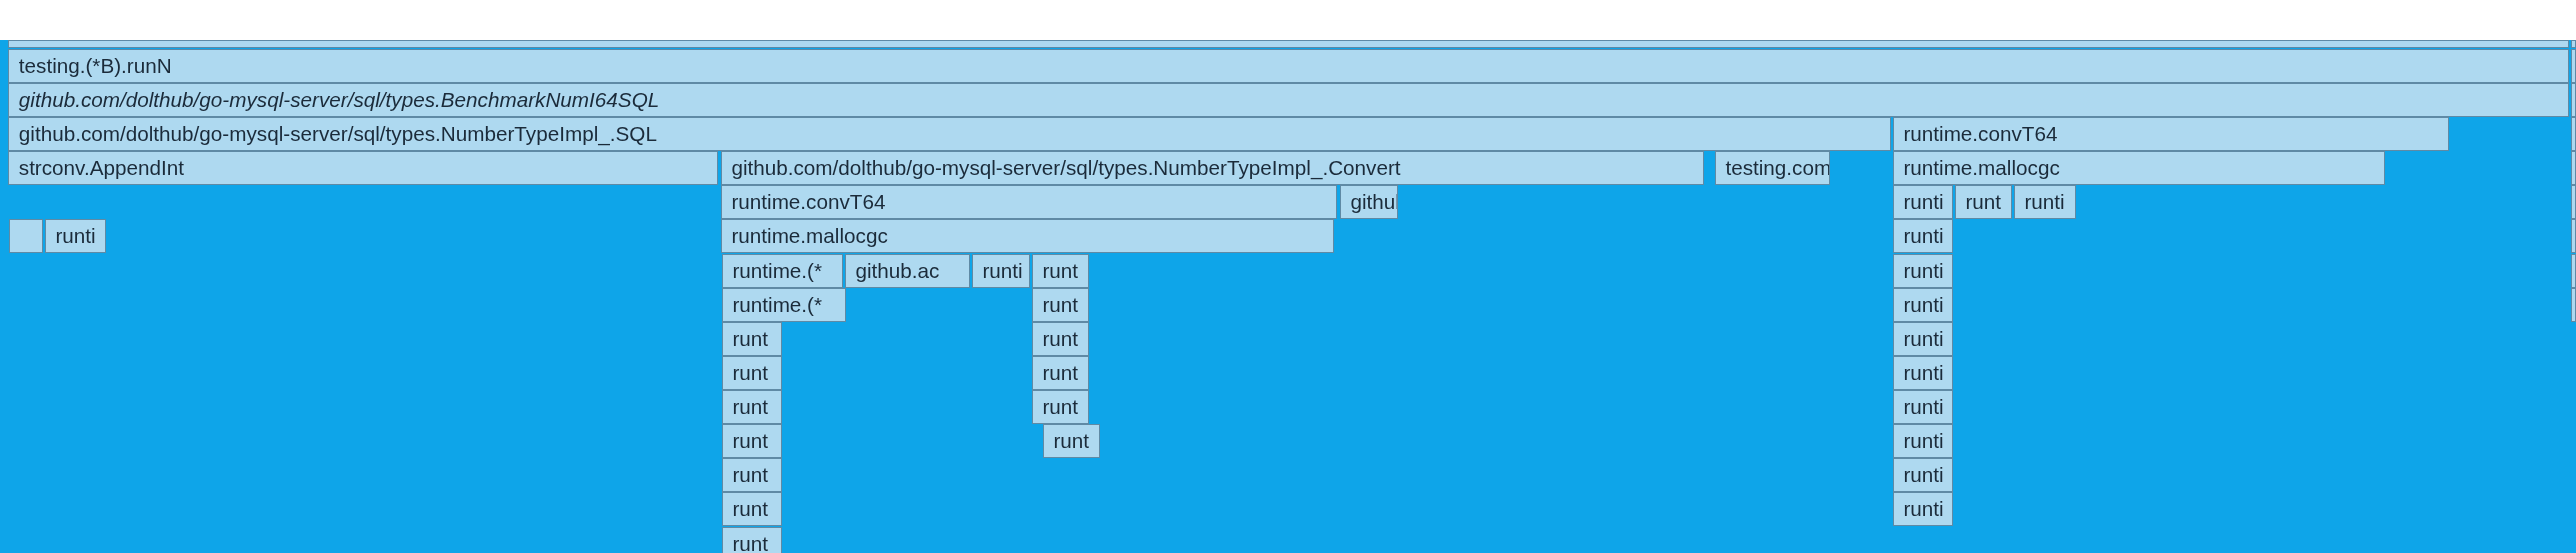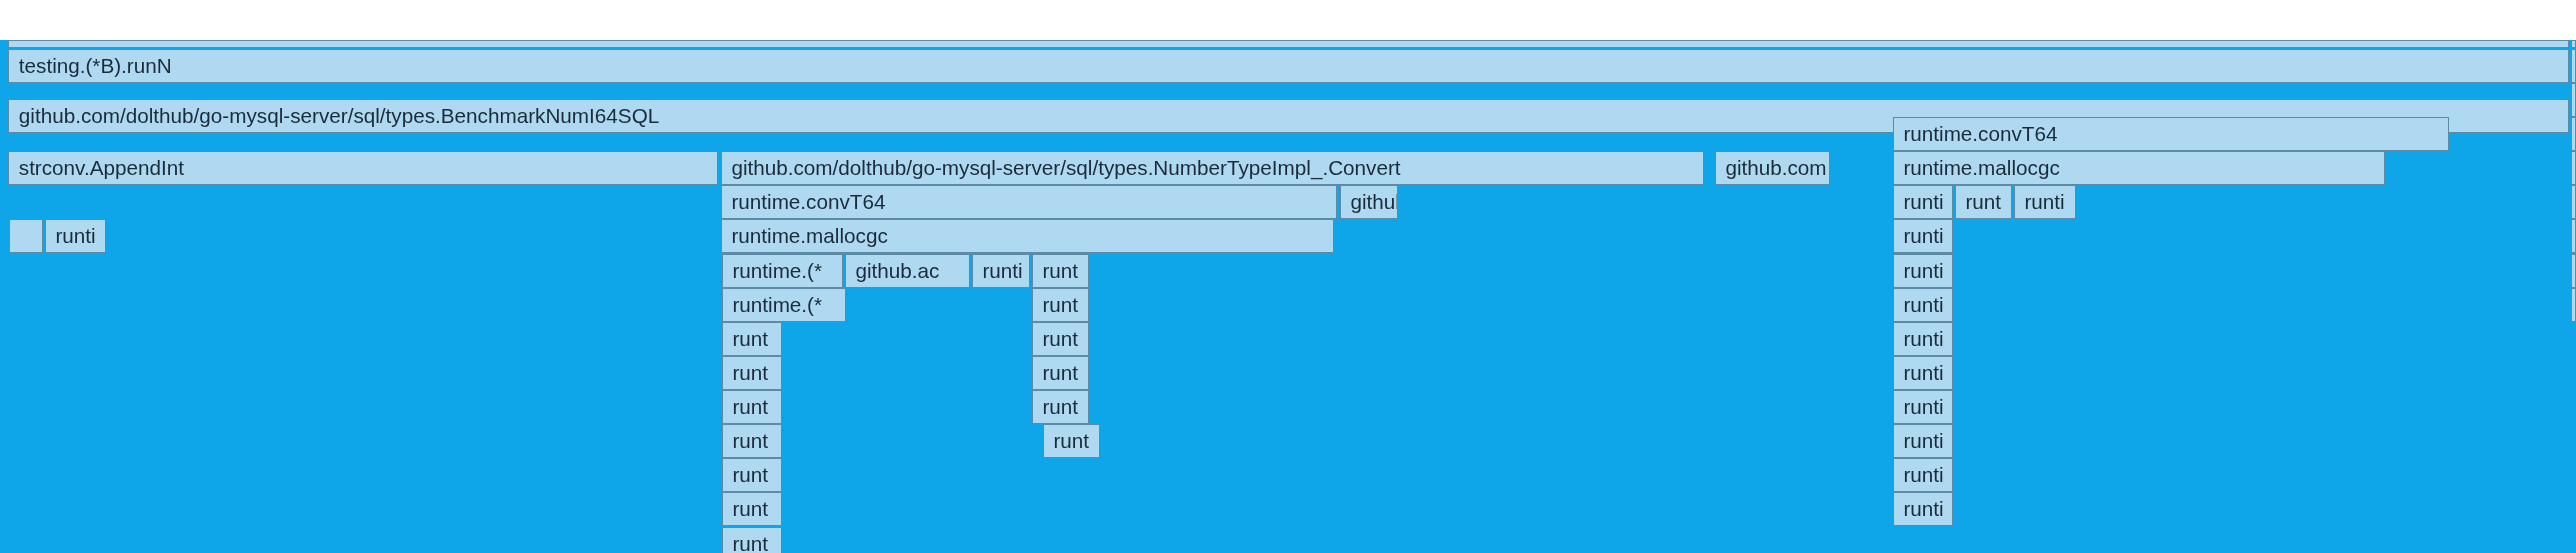--- a/index.html
+++ b/index.html
@@ -41,40 +41,43 @@
     </div>
     <div class="frame" style="left: 2571px; top: 0px; width: 4.7px; height: 8px; background: rgb(174, 217, 240); border-color: rgb(95, 138, 165);">
       <span class="frame-label" style="color: rgb(27, 43, 58); line-height: 6.1px;"></span>
     </div>
     <div class="frame" style="left: 8.4px; top: 9px; width: 2561px; height: 34px; background: rgb(174, 217, 240); border-color: rgb(95, 138, 165);">
       <span class="frame-label" style="color: rgb(27, 43, 58); line-height: 32px;">testing.(*B).runN</span>
     </div>
     <div class="frame" style="left: 2571px; top: 9px; width: 4.7px; height: 34px; background: rgb(174, 217, 240); border-color: rgb(95, 138, 165);">
       <span class="frame-label" style="color: rgb(27, 43, 58); line-height: 32px;"></span>
     </div>
-    <div class="frame" style="left: 8.4px; top: 59px; width: 2561px; height: 34px; background: rgb(174, 217, 240); border-color: rgb(95, 138, 165);">
+    <div class="frame" style="left: 8.4px; top: 43px; width: 2561px; height: 34px; background: rgb(174, 217, 240); border-color: rgb(95, 138, 165); font-style: italic;">
       <span class="frame-label" style="color: rgb(27, 43, 58); line-height: 32px;">github.com/dolthub/go-mysql-server/sql/types.BenchmarkNumI64SQL</span>
     </div>
     <div class="frame" style="left: 2571px; top: 43px; width: 4.7px; height: 34px; background: rgb(174, 217, 240); border-color: rgb(95, 138, 165);">
       <span class="frame-label" style="color: rgb(27, 43, 58); line-height: 32px;"></span>
+    </div>
+    <div class="frame" style="left: 8.4px; top: 77px; width: 1883px; height: 34px; background: rgb(174, 217, 240); border-color: rgb(95, 138, 165);">
+      <span class="frame-label" style="color: rgb(27, 43, 58); line-height: 32px;">github.com/dolthub/go-mysql-server/sql/types.NumberTypeImpl_.SQL</span>
     </div>
     <div class="frame" style="left: 1893px; top: 77px; width: 556px; height: 34px; background: rgb(174, 217, 240); border-color: rgb(95, 138, 165);">
       <span class="frame-label" style="color: rgb(27, 43, 58); line-height: 32px;">runtime.convT64</span>
     </div>
     <div class="frame" style="left: 2571px; top: 77px; width: 4.7px; height: 34px; background: rgb(174, 217, 240); border-color: rgb(95, 138, 165);">
       <span class="frame-label" style="color: rgb(27, 43, 58); line-height: 32px;"></span>
     </div>
     <div class="frame" style="left: 8.4px; top: 111px; width: 710px; height: 34px; background: rgb(174, 217, 240); border-color: rgb(95, 138, 165);">
       <span class="frame-label" style="color: rgb(27, 43, 58); line-height: 32px;">strconv.AppendInt</span>
     </div>
     <div class="frame" style="left: 721px; top: 111px; width: 983px; height: 34px; background: rgb(174, 217, 240); border-color: rgb(95, 138, 165);">
       <span class="frame-label" style="color: rgb(27, 43, 58); line-height: 32px;">github.com/dolthub/go-mysql-server/sql/types.NumberTypeImpl_.Convert</span>
     </div>
     <div class="frame" style="left: 1715px; top: 111px; width: 115px; height: 34px; background: rgb(174, 217, 240); border-color: rgb(95, 138, 165);">
-      <span class="frame-label" style="color: rgb(27, 43, 58); line-height: 32px;">github.com</span>
+      <span class="frame-label" style="color: rgb(27, 43, 58); line-height: 32px;">testing.com</span>
     </div>
     <div class="frame" style="left: 1893px; top: 111px; width: 492px; height: 34px; background: rgb(174, 217, 240); border-color: rgb(95, 138, 165);">
       <span class="frame-label" style="color: rgb(27, 43, 58); line-height: 32px;">runtime.mallocgc</span>
     </div>
     <div class="frame" style="left: 2571px; top: 111px; width: 4.7px; height: 34px; background: rgb(174, 217, 240); border-color: rgb(95, 138, 165);">
       <span class="frame-label" style="color: rgb(27, 43, 58); line-height: 32px;"></span>
     </div>
     <div class="frame" style="left: 721px; top: 145px; width: 616px; height: 34px; background: rgb(174, 217, 240); border-color: rgb(95, 138, 165);">
       <span class="frame-label" style="color: rgb(27, 43, 58); line-height: 32px;">runtime.convT64</span>
     </div>

